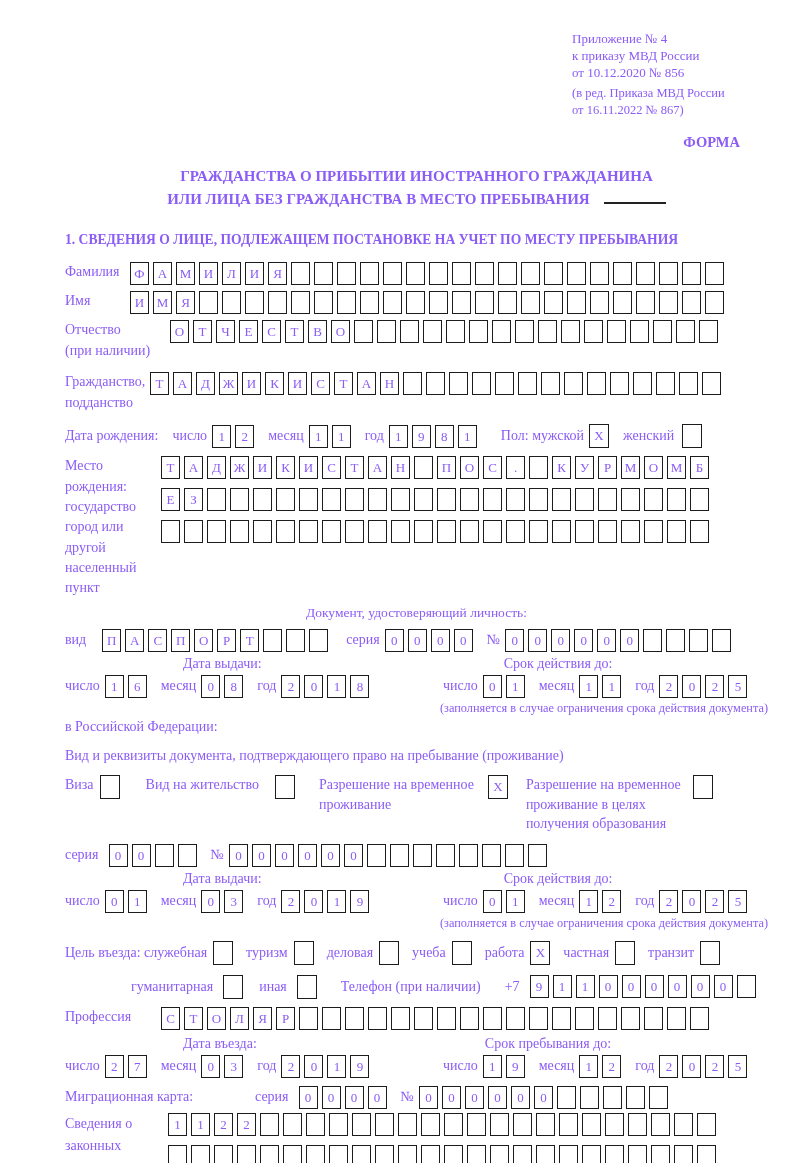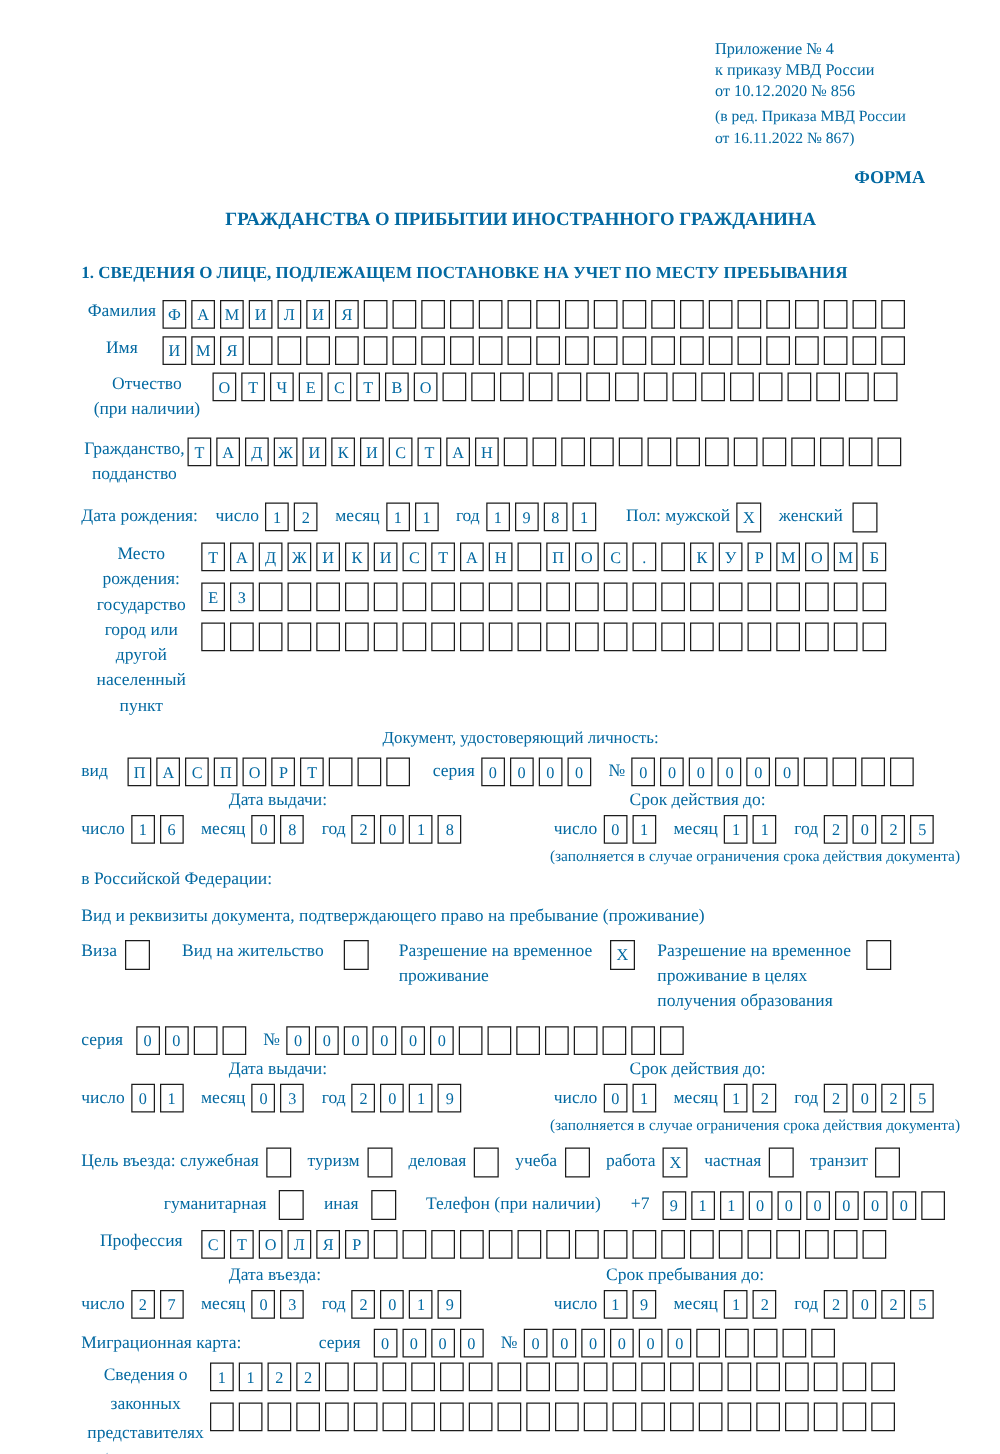--- a/index.html
+++ b/index.html
@@ -1,29 +1,29 @@
 <!DOCTYPE html>
 <html><head>
 <meta charset="utf-8">
 <style>
   html,body{margin:0;padding:0;background:#ffffff;}
   .page{
     position:relative;width:800px;height:1163px;background:#ffffff;overflow:hidden;
-    font-family:"Liberation Serif","DejaVu Serif",serif;color:#0369a1;
+    font-family:"Liberation Serif","DejaVu Serif",serif;color:#8b5cf6;
     padding:30px 32px 0 65px;box-sizing:border-box;border-radius:23px;
   }
   .appendix{margin-left:auto;width:196px;font-size:13px;line-height:1.32;white-space:pre-line;}
   .edition{margin-left:auto;width:196px;font-size:12.5px;line-height:1.32;margin-top:4px;white-space:pre-line;}
   .forma{text-align:right;padding-right:28px;font-weight:bold;font-size:14.5px;margin-top:16px;}
   .title{ text-align:center;font-weight:bold;font-size:15px;line-height:1.5;margin-top:14px;}
   .u-line{display:inline-block;width:62px;border-bottom:2px solid #222;margin-left:14px;}
   .sect{font-weight:bold;font-size:13.6px;margin-top:22px;}
   .rows{margin-top:14px;}
   .lrow{display:flex;align-items:flex-start;margin-bottom:6px;}
-  .lbl{font-size:14px;line-height:1.45;white-space:pre-line;flex:none;text-align:center;}
+  .lbl{font-size:14px;line-height:1.45;white-space:pre-line;flex:none;}
   .boxes{white-space:nowrap;flex:none;}
   .cell,.cb{display:inline-block;width:17px;height:21px;border:1.6px solid #1c1c1c;
     text-align:center;font-size:13px;line-height:21px;vertical-align:middle;background:#fff;}
   .cell{margin-right:4px;}
   .cb{width:18px;height:22px;line-height:22px;}
   .brow{margin-bottom:9px;white-space:nowrap;}
   .doc-head{text-align:center;font-weight:normal;font-size:13.5px;margin:6px 0 8px 0;}
   .dtitles{display:flex;font-size:14px;margin-top:2px;}
   .dtitles .t1{margin-left:118px;}
   .dtitles .t2{margin-left:242px;}
@@ -50,20 +50,23 @@
 
   <div class="appendix">Приложение № 4
 к приказу МВД России
 от 10.12.2020 № 856</div>
   <div class="edition">(в ред. Приказа МВД России
 от 16.11.2022 № 867)</div>
   <div class="forma">ФОРМА</div>
 
   <div class="title">
     <div>ГРАЖДАНСТВА О ПРИБЫТИИ ИНОСТРАННОГО ГРАЖДАНИНА</div>
+    <div>
+      <span>ИЛИ ЛИЦА БЕЗ ГРАЖДАНСТВА В МЕСТО ПРЕБЫВАНИЯ</span><span class="u-line"></span>
+    </div>
   </div>
 
   <div class="sect">1. СВЕДЕНИЯ О ЛИЦЕ, ПОДЛЕЖАЩЕМ ПОСТАНОВКЕ НА УЧЕТ ПО МЕСТУ ПРЕБЫВАНИЯ</div>
 
   <div class="rows">
 
     <div class="lrow">
       <span class="lbl" style="width:65px">Фамилия</span>
       <span class="boxes"><span class="cell">Ф</span><span class="cell">А</span><span class="cell">М</span><span class="cell">И</span><span class="cell">Л</span><span class="cell">И</span><span class="cell">Я</span><span class="cell"></span><span class="cell"></span><span class="cell"></span><span class="cell"></span><span class="cell"></span><span class="cell"></span><span class="cell"></span><span class="cell"></span><span class="cell"></span><span class="cell"></span><span class="cell"></span><span class="cell"></span><span class="cell"></span><span class="cell"></span><span class="cell"></span><span class="cell"></span><span class="cell"></span><span class="cell"></span><span class="cell"></span></span>
     </div>

